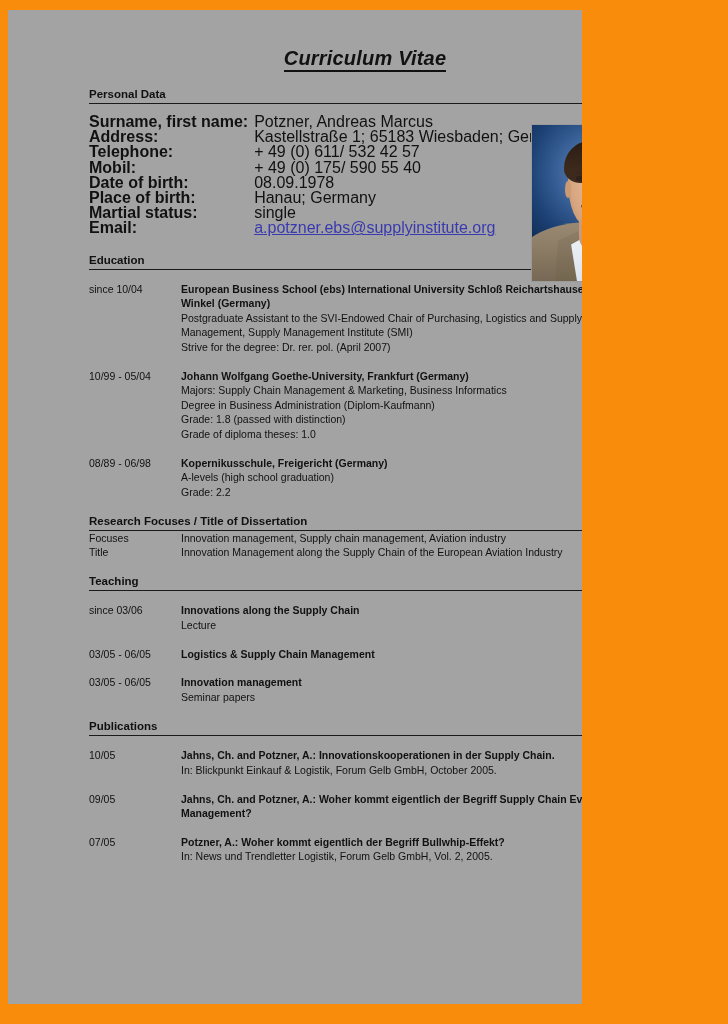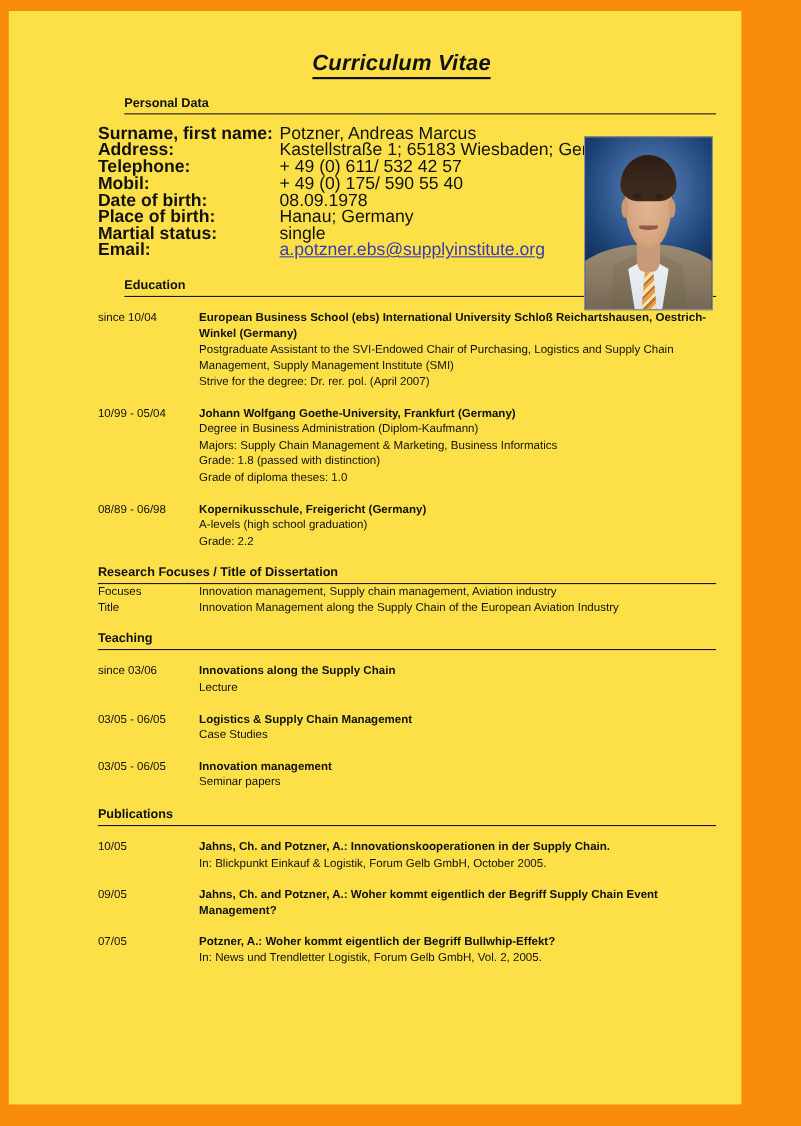--- a/index.html
+++ b/index.html
@@ -19,23 +19,23 @@
     position: relative;
     width: 728px;
     height: 1024px;
     background: #f98c0a;
     box-sizing: border-box;
   }
   #paper {
     position: absolute;
     left: 8px;
     top: 10px;
-    width: 666px;
+    width: 574px;
     height: 994px;
-    background: #fde047;
+    background: #a3a3a3;
     box-sizing: border-box;
     overflow: hidden;
     padding-left: 44px;
   }
   #content {
     position: absolute;
     left: 81px;
     top: 0;
     width: 562px;
     height: 994px;
@@ -246,21 +246,21 @@
   
   .rf-row {
     display: flex;
     font-size: 10.5px;
     line-height: 14px;
     color: #111;
   }
   .rf-row .k { width: 92px; flex: 0 0 92px; }
   .rf-row .v { flex: 1 1 auto; }
 
-  .gap-head { margin-top: 18px; margin-left: 24px; }
+  .gap-head { margin-top: 18px; }
   .gap-head-sm { margin-top: 16px; }
 </style>
 </head>
 <body>
 
 <div id="page-frame">
   <div id="paper">
     <div id="content">
 
       <h1 class="doc-title"><span>Curriculum Vitae</span></h1>
@@ -334,22 +334,22 @@
             <span class="ttl">European Business School (ebs) International University Schloß Reichartshausen, Oestrich-Winkel (Germany)</span>
             <span class="ln">Postgraduate Assistant to the SVI-Endowed Chair of Purchasing, Logistics and Supply Chain Management, Supply Management Institute (SMI)</span>
             <span class="ln">Strive for the degree: Dr. rer. pol. (April 2007)</span>
           </div>
         </div>
 
         <div class="entry">
           <div class="date">10/99 - 05/04</div>
           <div class="body">
             <span class="ttl ln">Johann Wolfgang Goethe-University, Frankfurt (Germany)</span>
+            <span class="ln">Majors: Supply Chain Management &amp; Marketing, Business Informatics</span>
             <span class="ln">Degree in Business Administration (Diplom-Kaufmann)</span>
-            <span class="ln">Majors: Supply Chain Management &amp; Marketing, Business Informatics</span>
             <span class="ln">Grade: 1.8 (passed with distinction)</span>
             <span class="ln">Grade of diploma theses: 1.0</span>
           </div>
         </div>
 
         <div class="entry">
           <div class="date">08/89 - 06/98</div>
           <div class="body">
             <span class="ttl ln">Kopernikusschule, Freigericht (Germany)</span>
             <span class="ln">A-levels (high school graduation)</span>
@@ -377,21 +377,20 @@
           <div class="date">since 03/06</div>
           <div class="body">
             <span class="ttl ln">Innovations along the Supply Chain</span>
             <span class="ln">Lecture</span>
           </div>
         </div>
         <div class="entry">
           <div class="date">03/05 - 06/05</div>
           <div class="body">
             <span class="ttl ln">Logistics &amp; Supply Chain Management</span>
-            <span class="ln">Case Studies</span>
           </div>
         </div>
         <div class="entry">
           <div class="date">03/05 - 06/05</div>
           <div class="body">
             <span class="ttl ln">Innovation management</span>
             <span class="ln">Seminar papers</span>
           </div>
         </div>
       </div>

